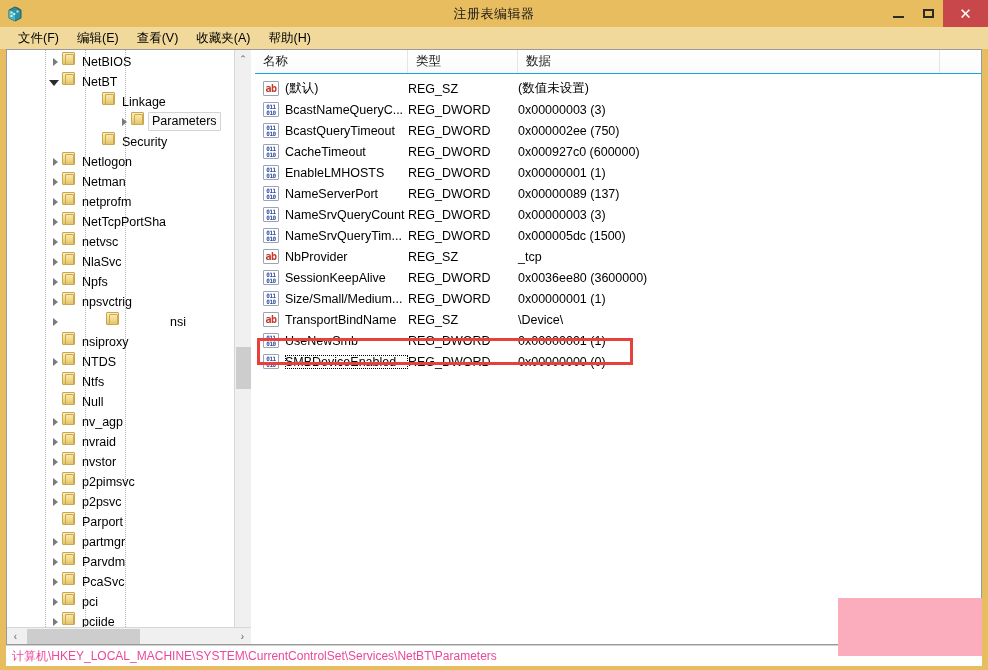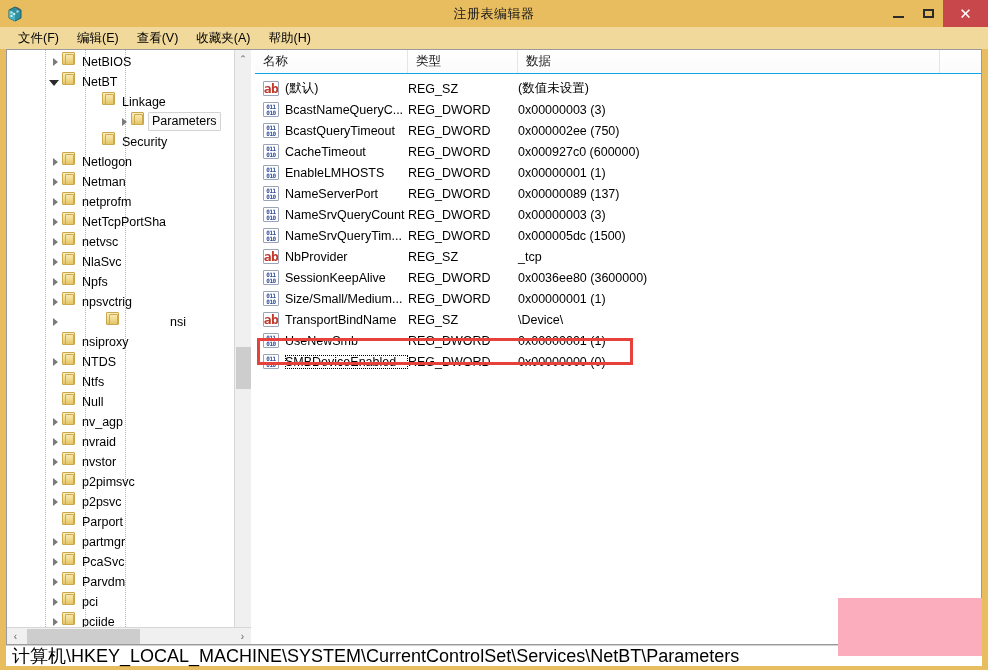--- a/index.html
+++ b/index.html
@@ -297,21 +297,21 @@
     border-radius: 1px;
     font-size: 7px;
     line-height: 6px;
     font-weight: bold;
     display: flex;
     align-items: center;
     justify-content: center;
     overflow: hidden;
     font-family: "DejaVu Sans Mono", monospace;
   }
-  .val-icon.sz { color: #c0392b; font-size: 13px; letter-spacing: -0.5px; }
+  .val-icon.sz { color: #c0392b; font-size: 10px; letter-spacing: -0.5px; }
   .val-icon.dword { color: #2f4f9f; font-size: 6px; letter-spacing: -0.5px; line-height: 5.5px; }
   .val-icon .bits { text-align: center; }
   .val-name {
     width: 123px;
     flex: 0 0 123px;
     font-size: 12.5px;
     color: #000;
     white-space: nowrap;
     overflow: hidden;
   }
@@ -360,22 +360,22 @@
     flex: 0 0 21px;
     background: #ffffff;
     border-top: 1px solid #d0d0d0;
     display: flex;
     align-items: center;
     padding-left: 6px;
     margin: 0 6px 4px 6px;
     position: relative;
   }
   #status-text {
-    font-size: 18px;
-    color: #000000;
+    font-size: 12px;
+    color: #ec4899;
     white-space: nowrap;
   }
 </style>
 </head>
 <body>
 
 <div id="window">
 
   <div id="titlebar">
     <div id="app-icon">
@@ -656,31 +656,31 @@
               <span class="tree-label">partmgr</span>
             </div>
             <div class="tree-row" style="padding-left: 40px;">
               <div class="arrow">
                 <span class="tri-right"></span>
               </div>
               <div class="folder">
                 <span class="f-back"></span>
                 <span class="f-front"></span>
               </div>
+              <span class="tree-label">Parvdm</span>
+            </div>
+            <div class="tree-row" style="padding-left: 40px;">
+              <div class="arrow">
+                <span class="tri-right"></span>
+              </div>
+              <div class="folder">
+                <span class="f-back"></span>
+                <span class="f-front"></span>
+              </div>
               <span class="tree-label">PcaSvc</span>
-            </div>
-            <div class="tree-row" style="padding-left: 40px;">
-              <div class="arrow">
-                <span class="tri-right"></span>
-              </div>
-              <div class="folder">
-                <span class="f-back"></span>
-                <span class="f-front"></span>
-              </div>
-              <span class="tree-label">Parvdm</span>
             </div>
             <div class="tree-row" style="padding-left: 40px;">
               <div class="arrow">
                 <span class="tri-right"></span>
               </div>
               <div class="folder">
                 <span class="f-back"></span>
                 <span class="f-front"></span>
               </div>
               <span class="tree-label">pci</span>

